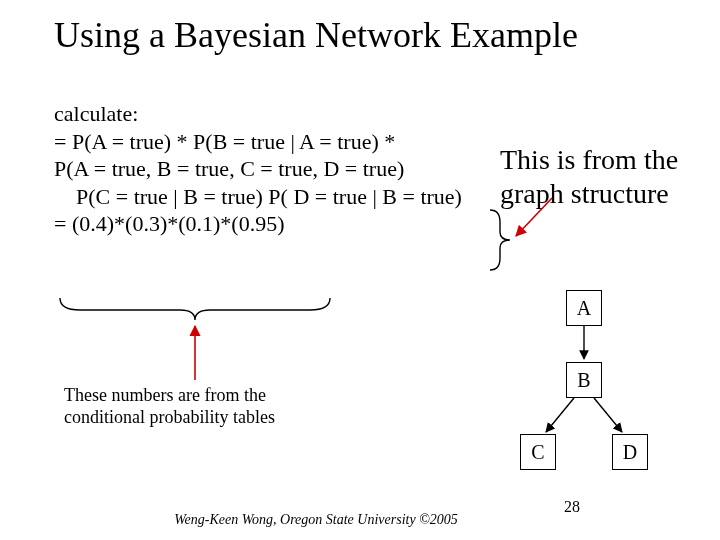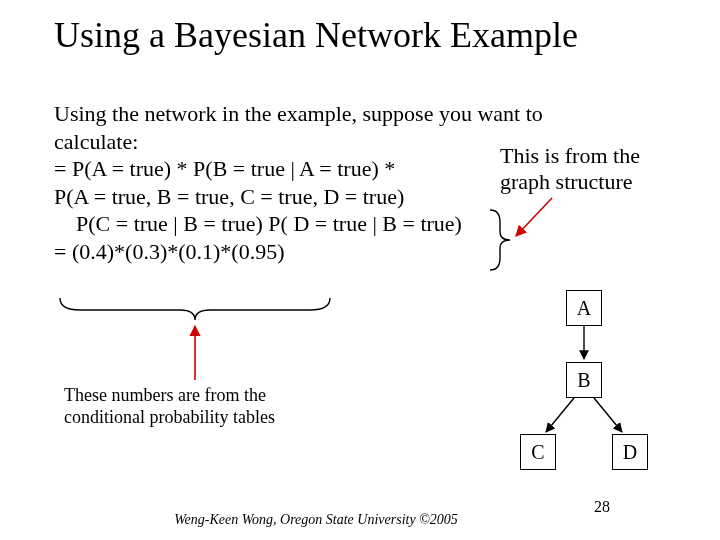--- a/index.html
+++ b/index.html
@@ -33,21 +33,21 @@
     font-size: 22px;
     line-height: 1.25;
   }
   .body p { margin: 0; }
   .indent { padding-left: 22px; }
   .annot-structure {
     position: absolute;
     top: 143px;
     left: 500px;
     width: 200px;
-    font-size: 22px;
+    font-size: 28px;
     line-height: 1.2;
   }
   .annot-cpt {
     position: absolute;
     top: 385px;
     left: 64px;
     width: 300px;
     font-size: 18px;
     line-height: 1.2;
   }
@@ -56,21 +56,21 @@
     bottom: 12px;
     left: 0;
     width: 100%;
     text-align: center;
     font-size: 14px;
     font-style: italic;
   }
   .pagenum {
     position: absolute;
     bottom: 24px;
-    right: 22px;
+    right: 52px;
     font-size: 16px;
   }
   
   .node {
     position: absolute;
     width: 36px;
     height: 36px;
     border: 1.5px solid #000;
     background: #fff;
     display: flex;
@@ -93,21 +93,20 @@
   }
 </style>
 </head>
 <body>
 
 <div class="slide">
 
   <div class="title">Using a Bayesian Network Example</div>
 
   <div class="body">
-    <p>Using the network in the example, suppose you want to</p>
     <p>calculate:</p>
     <p>= P(A = true) * P(B = true | A = true) *</p>
     <p>P(A = true, B = true, C = true, D = true)</p>
     <p class="indent">P(C = true | B = true) P( D = true | B = true)</p>
     <p>= (0.4)*(0.3)*(0.1)*(0.95)</p>
   </div>
 
   <div class="annot-structure">
     <p style="margin:0">This is from the</p>
     <p style="margin:0">graph structure</p>

